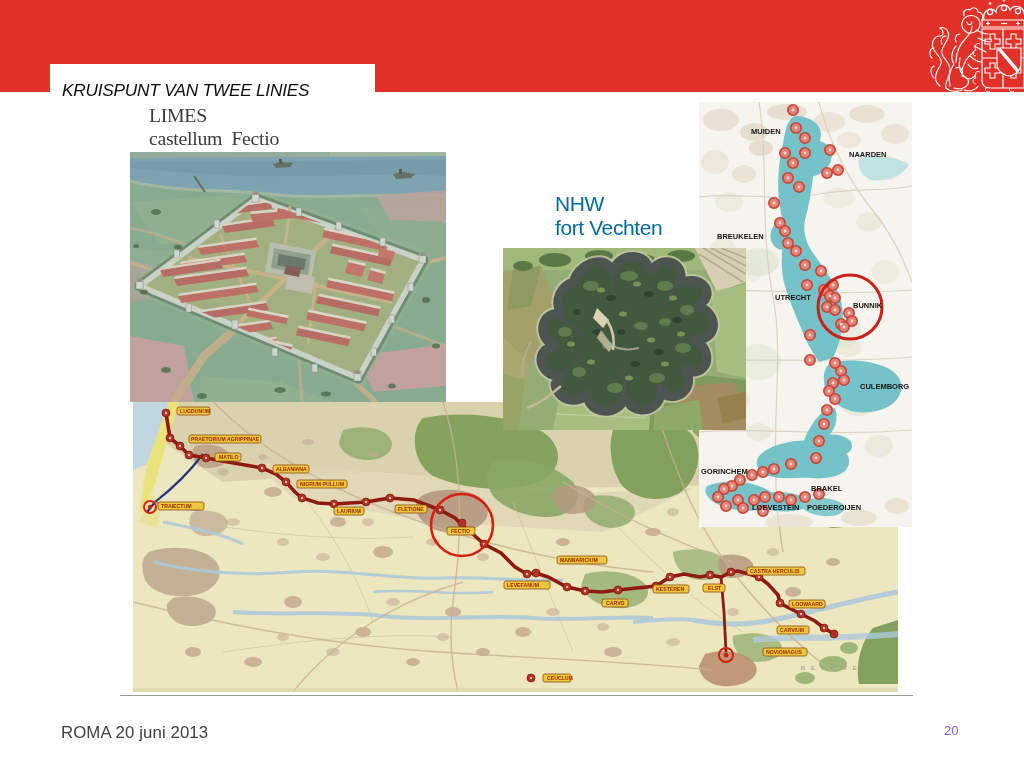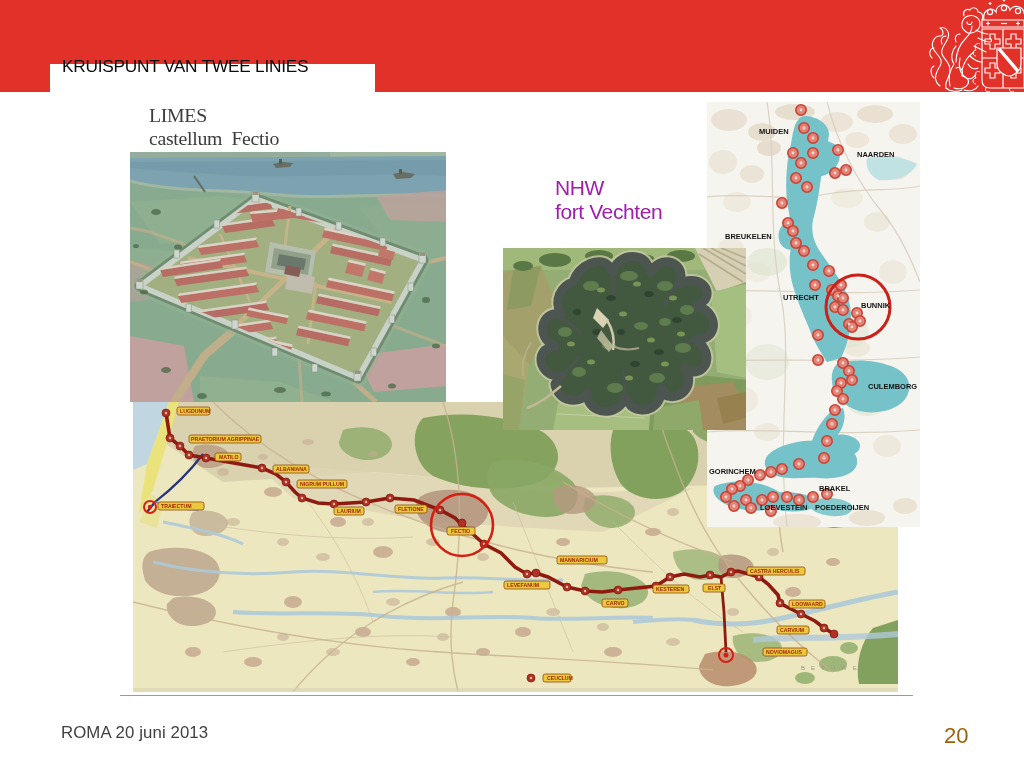--- a/index.html
+++ b/index.html
@@ -76,25 +76,25 @@
 <path d="M60,44 C56,42 54,46 56,50 C52,50 52,56 56,56"></path>
 <path d="M60,72 C56,70 54,74 56,78 C52,78 52,84 56,84"></path>
 <path d="M66,88 C64,91 68,93 70,91"></path>
 <path d="M90,88 C88,91 92,93 94,91"></path>
 </g>
 </svg>
 </div>
 
 <div class="abs" style="left:50px;top:64px;width:325px;height:31px;background:#ffffff;"></div>
 
-<div class="abs" style="left:62px;top:56px;width:320px;font-size:17.3px;color:#0d0d0d;letter-spacing:-0.25px;">KRUISPUNT VAN TWEE LINIES</div>
+<div class="abs" style="left:62px;top:80px;width:320px;font-size:17.3px;color:#0d0d0d;letter-spacing:-0.25px;font-style:italic;">KRUISPUNT VAN TWEE LINIES</div>
 
 <div class="abs" style="left:149px;top:104px;font-size:19.8px;line-height:23.2px;color:#3c3c3c;letter-spacing:-0.3px;font-family:Liberation Serif, serif;">LIMES<br>castellum&nbsp; Fectio</div>
 
-<div class="abs" style="left:555px;top:176px;font-size:21px;line-height:23.5px;color:#a21caf;letter-spacing:-0.4px;">NHW<br>fort Vechten</div>
+<div class="abs" style="left:555px;top:192px;font-size:21px;line-height:23.5px;color:#0369a1;letter-spacing:-0.4px;">NHW<br>fort Vechten</div>
 
 <div class="abs" style="left:133px;top:402px;width:765px;height:290px;" id="limesmap">
 <svg width="765" height="290" viewBox="0 0 765 290">
 
 <rect width="765" height="290" fill="#ece7bf"></rect>
 
 <path d="M40,0 L765,0 L765,80 L430,86 L240,70 L90,80 L30,40 Z" fill="#d8cfad" opacity="0.9"></path>
 <path d="M120,60 L330,78 L430,92 L560,86 L470,130 L300,120 L160,96 Z" fill="#ddd5b4" opacity="0.8"></path>
 
 <path d="M0,0 L36,0 L14,62 L0,68 Z" fill="#c0d6e0"></path>
@@ -366,21 +366,21 @@
           <text x="414" y="278.3" fill="#a02808">CEUCLUM</text>
         </g>
 </g>
 
 <text x="668" y="268" font-family="Liberation Sans, sans-serif" font-size="6" fill="#9b9b8a" letter-spacing="6">BETUWE</text>
 
 <rect x="0" y="286" width="765" height="4" fill="#d8d3ae" opacity="0.6"></rect>
 </svg>
 </div>
 
-<div class="abs" style="left:699px;top:102px;width:213px;height:425px;margin-left:8px;" id="nhwmap">
+<div class="abs" style="left:699px;top:102px;width:213px;height:425px;" id="nhwmap">
 <svg width="213" height="425" viewBox="0 0 213 425">
 
 <rect width="213" height="425" fill="#f6f4ee"></rect>
 
 <g opacity="0.6">
 <ellipse cx="22" cy="18" rx="18" ry="11" fill="#e3d6c3"></ellipse>
 <ellipse cx="55" cy="30" rx="14" ry="9" fill="#ddd0bc"></ellipse>
 <ellipse cx="88" cy="10" rx="20" ry="8" fill="#ddd0bc"></ellipse>
 <ellipse cx="130" cy="20" rx="16" ry="10" fill="#e6dac8"></ellipse>
 <ellipse cx="168" cy="12" rx="18" ry="9" fill="#e1d4c0"></ellipse>
@@ -855,13 +855,13 @@
 </g>
 
 <rect width="316" height="250" fill="#cfd8cc" opacity="0.1"></rect>
 </svg>
 </div>
 
 <div class="abs" style="left:120px;top:695px;width:793px;height:1px;background:#9a9a9a;"></div>
 
 <div class="abs" style="left:61px;top:723px;font-size:16.8px;color:#404040;letter-spacing:0.1px;">ROMA 20 juni 2013</div>
 
-<div class="abs" style="left:944px;top:723px;font-size:22px;color:#a16207;">20</div>
+<div class="abs" style="left:944px;top:723px;font-size:13px;color:#8b5cf6;">20</div>
 
 </body></html>

